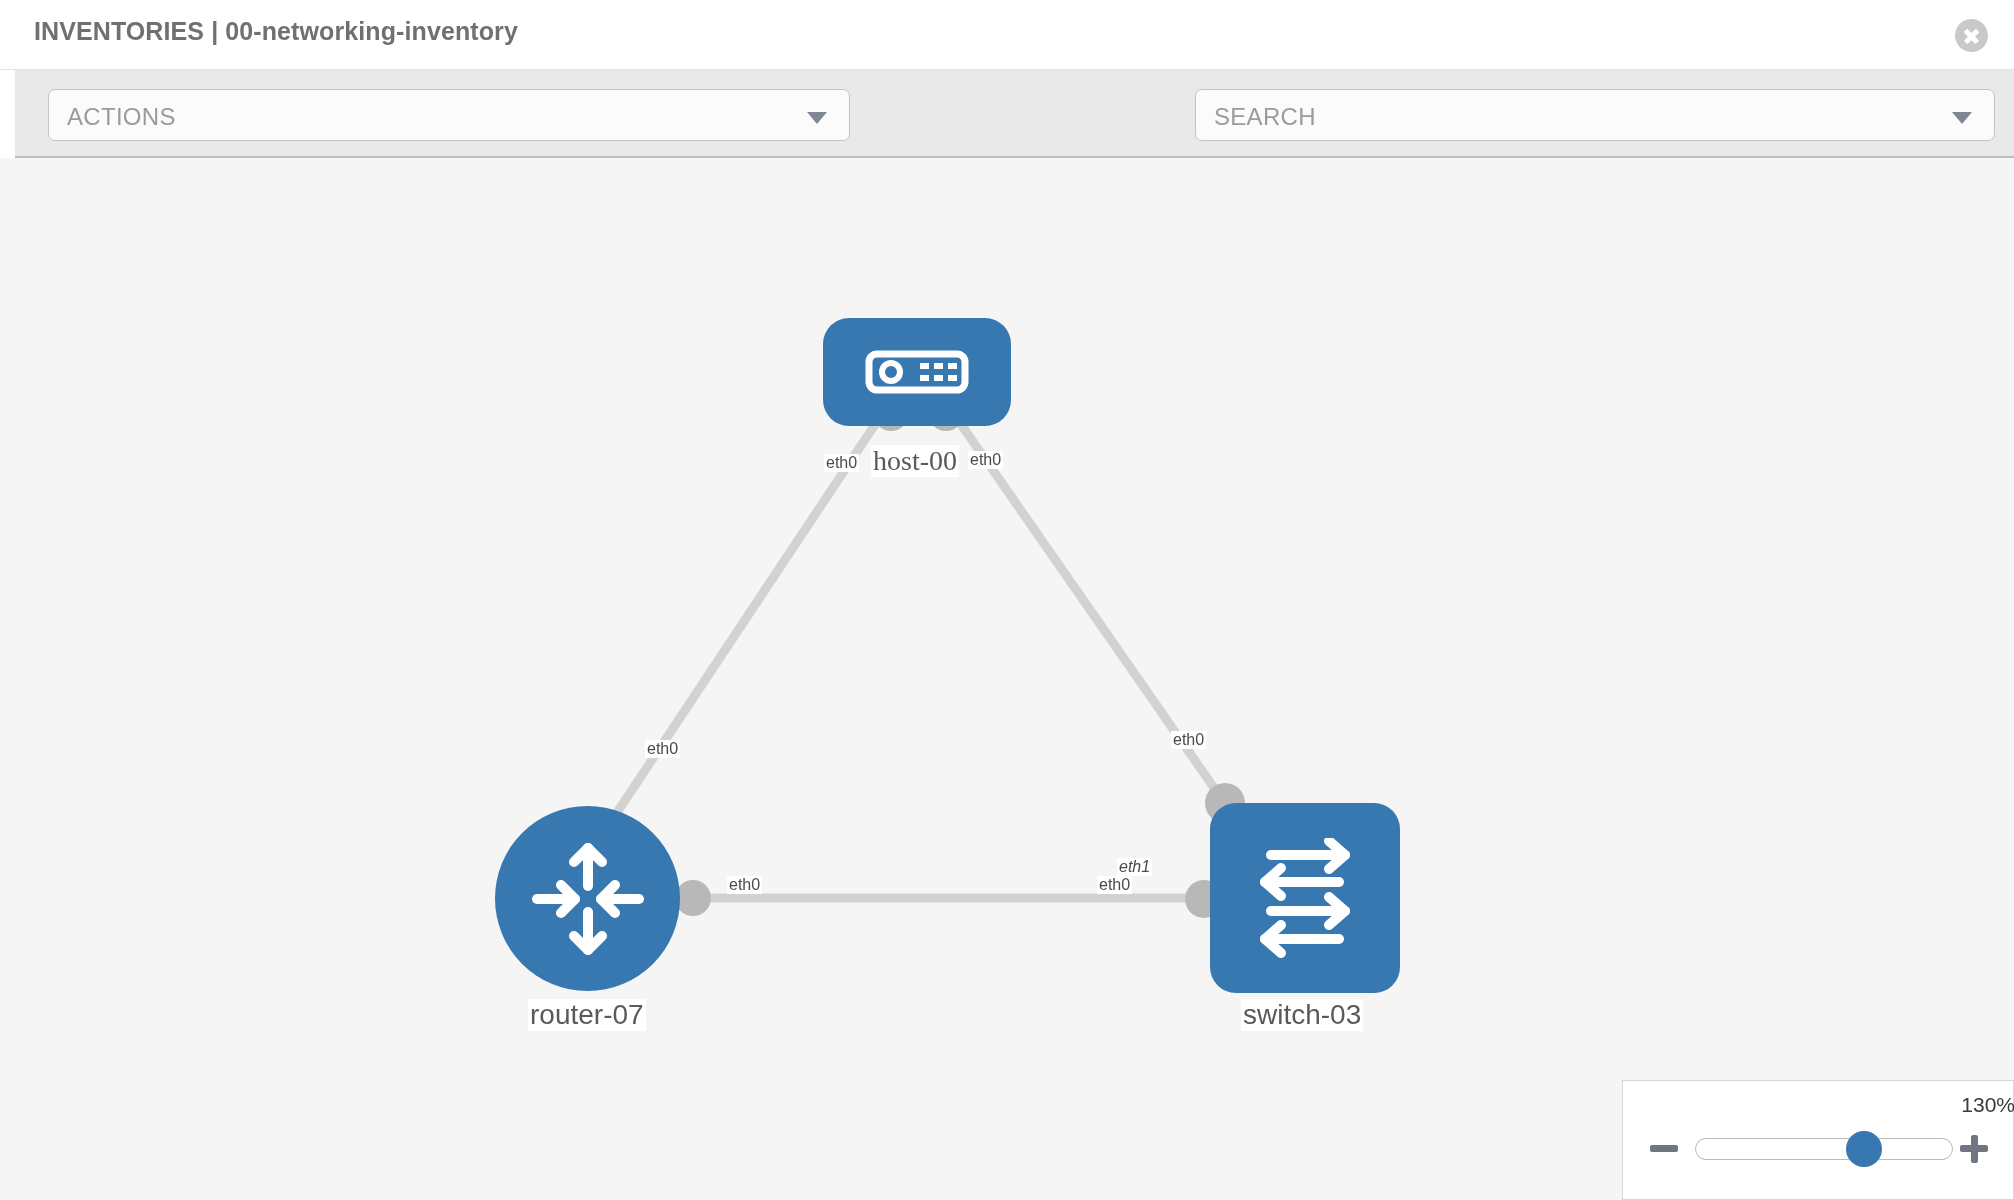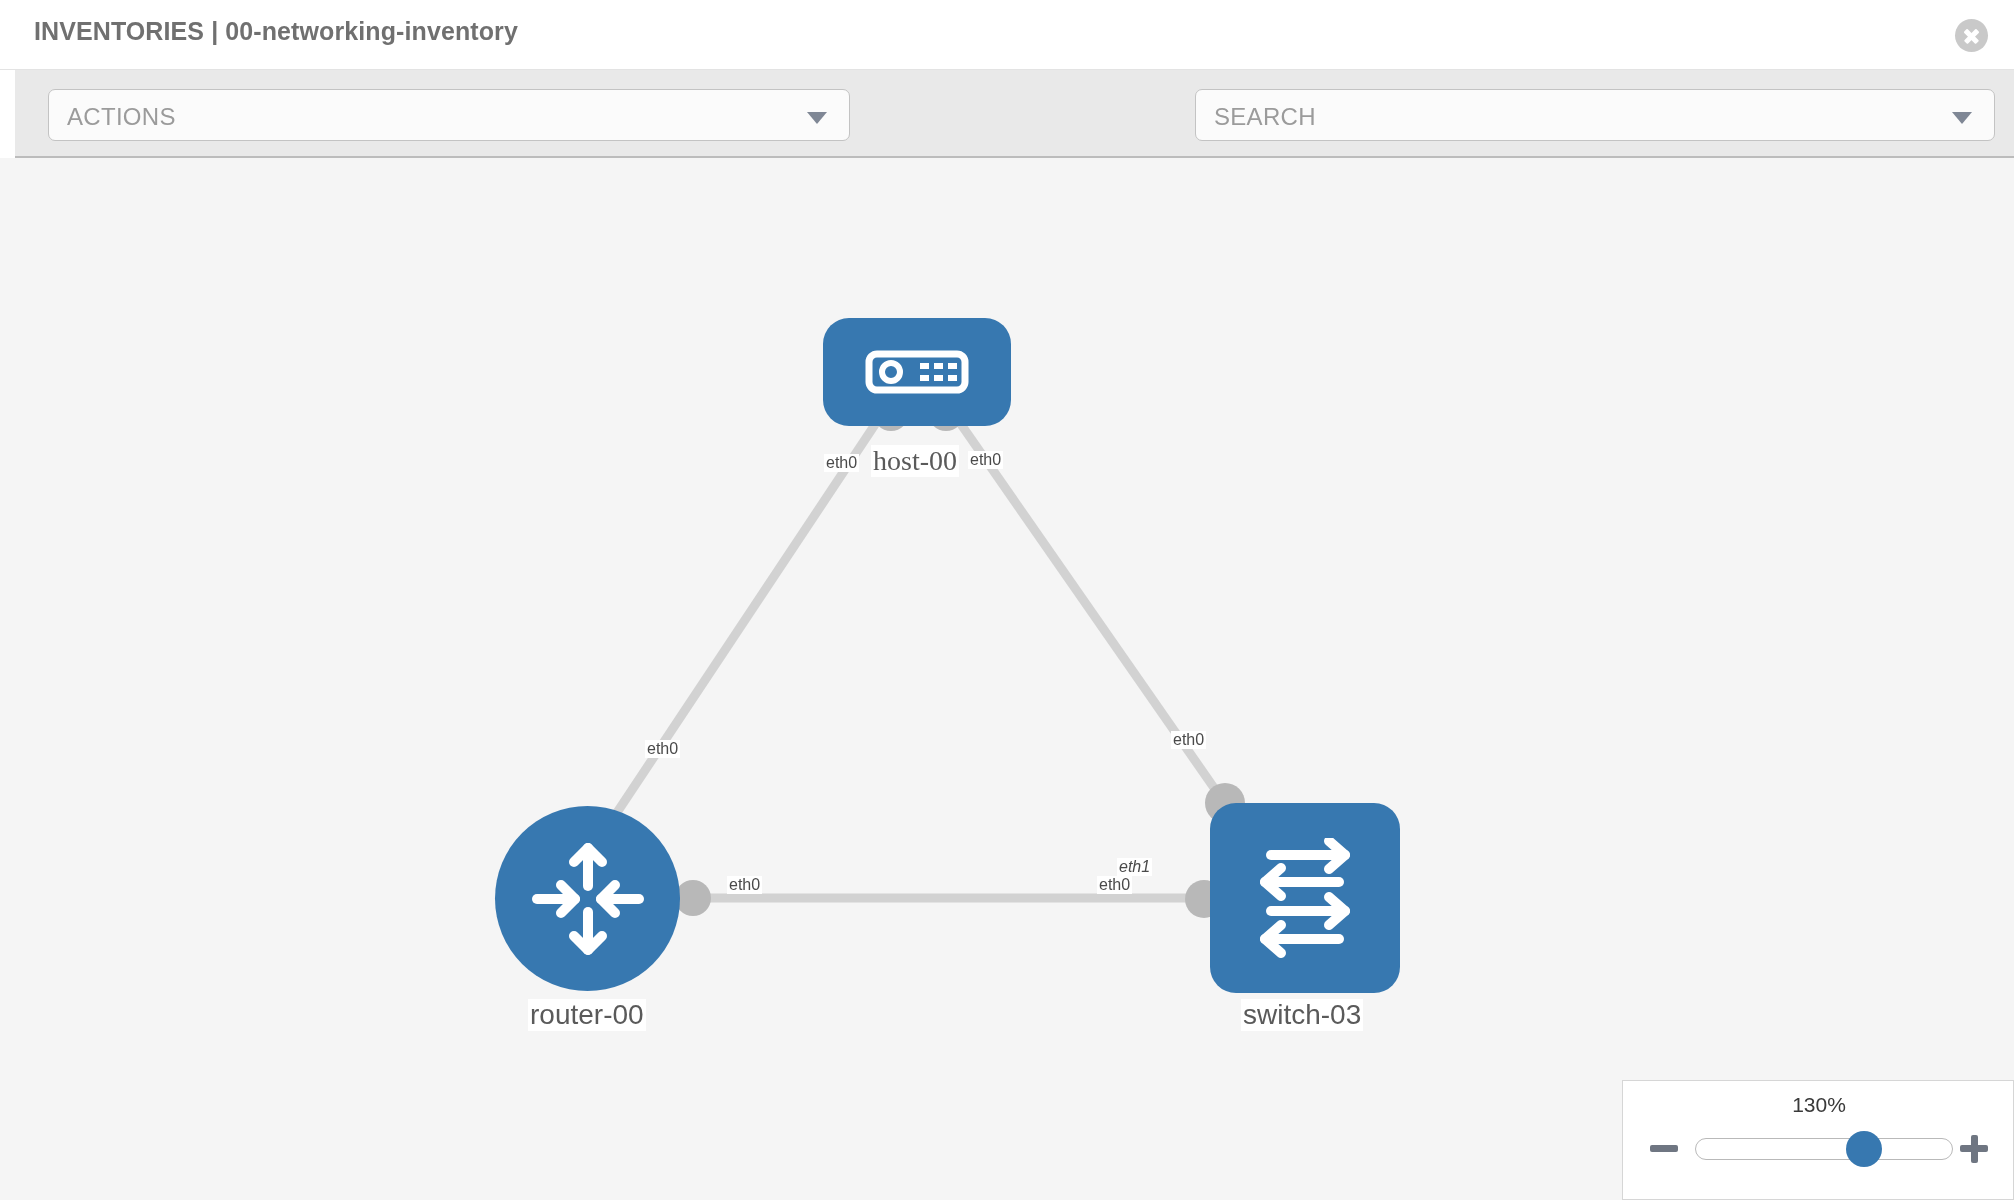--- a/index.html
+++ b/index.html
@@ -201,21 +201,21 @@
     position: absolute;
     left: 1622px; top: 1080px;
     width: 392px; height: 120px;
     background: #ffffff;
     border: 1px solid #d6d6d6;
   }
   .zoom-value {
     position: absolute;
     left: 0; top: 12px;
     width: 392px;
-    text-align: center;
+    text-align: right;
     font-size: 21px;
     color: #3a3a3a;
   }
   .zoom-minus, .zoom-plus {
     position: absolute;
     top: 50px;
     width: 34px; height: 34px;
     cursor: pointer;
   }
   .zoom-minus { left: 24px; }
@@ -349,21 +349,21 @@
           <polyline points="36,30 20,44 36,58"></polyline>
           <line x1="26" y1="73" x2="100" y2="73"></line>
           <polyline points="84,59 100,73 84,87"></polyline>
           <line x1="94" y1="101" x2="20" y2="101"></line>
           <polyline points="36,87 20,101 36,115"></polyline>
         </g>
       </svg>
     </div>
 
     <div class="node-label" id="label-host">host-00</div>
-    <div class="node-label" id="label-router">router-00</div>
+    <div class="node-label" id="label-router">router-07</div>
     <div class="node-label" id="label-switch">switch-03</div>
 
     <div class="edge-label" id="edge-label-host-left">eth0</div>
     <div class="edge-label" id="edge-label-host-right">eth0</div>
     <div class="edge-label" id="edge-label-router-up">eth0</div>
     <div class="edge-label" id="edge-label-switch-up">eth0</div>
     <div class="edge-label" id="edge-label-router-right">eth0</div>
     <div class="edge-label" id="edge-label-switch-a">eth0</div>
     <div class="edge-label" id="edge-label-switch-b">eth1</div>
 

